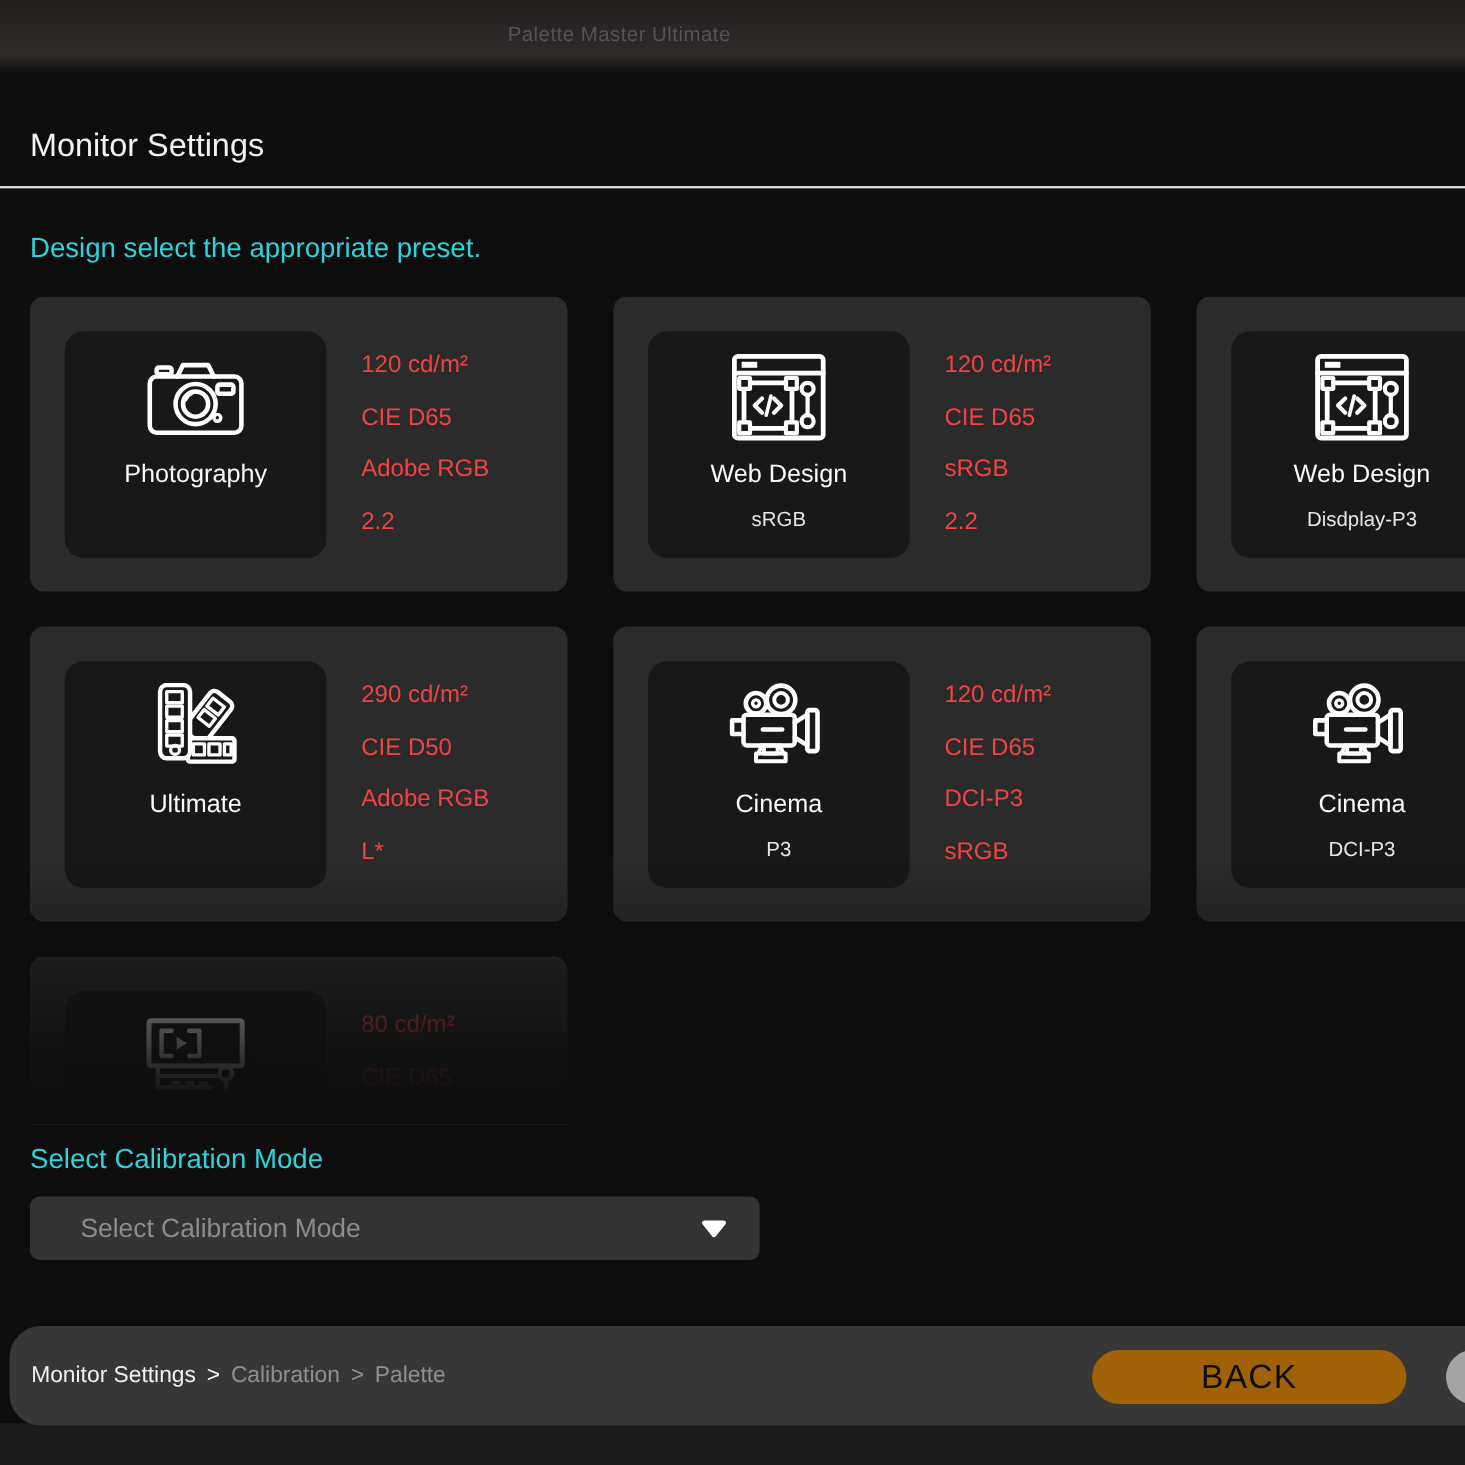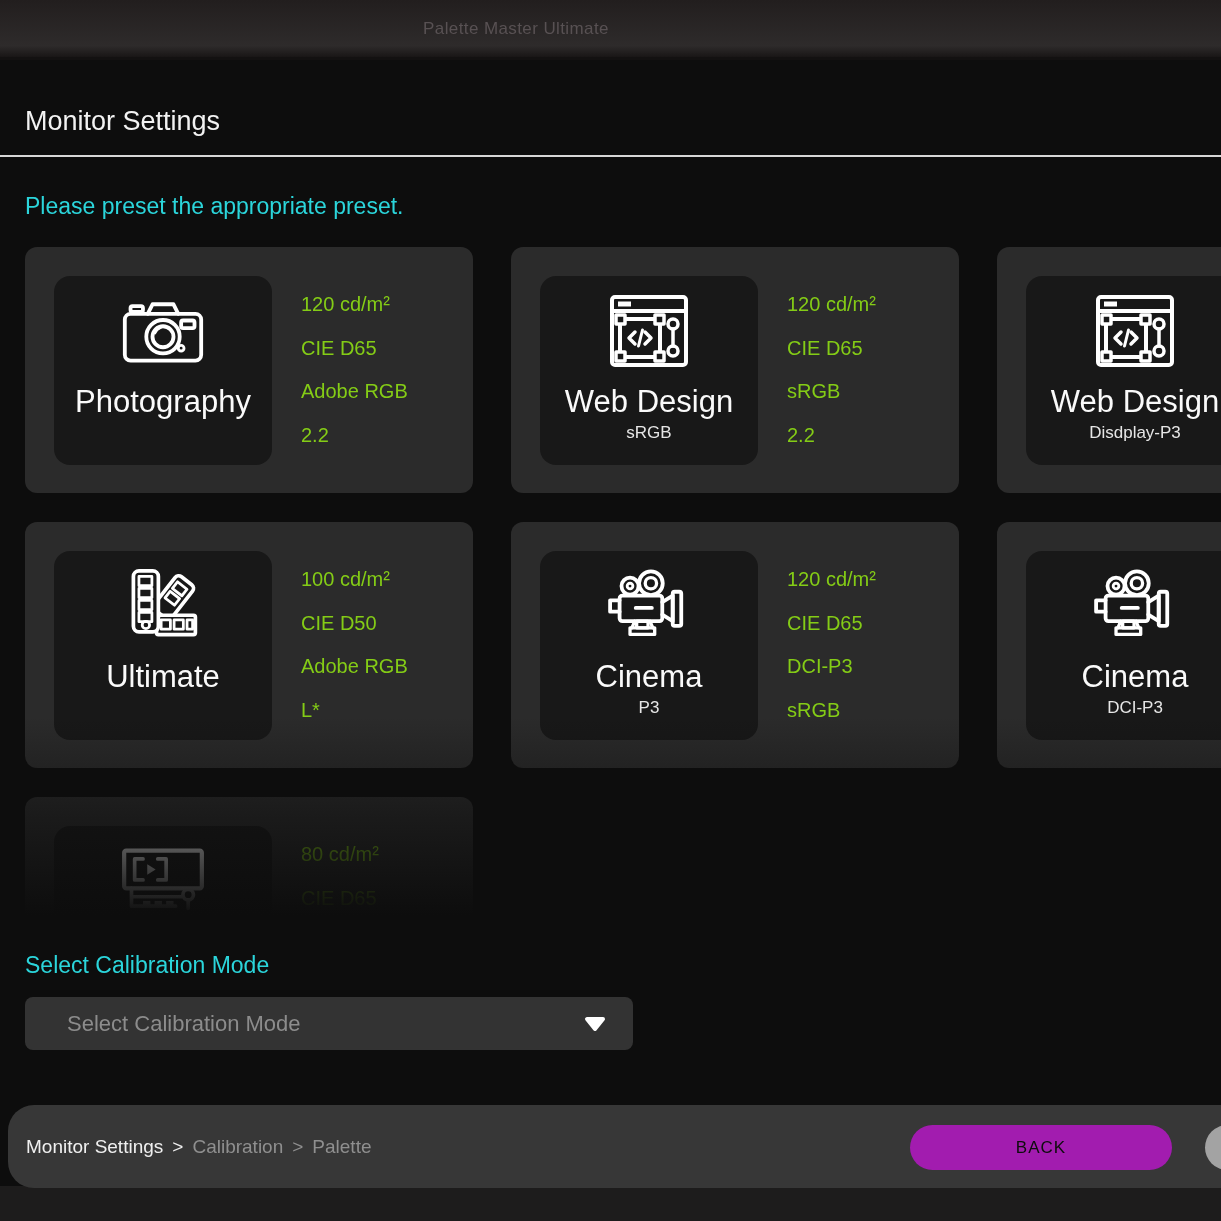--- a/index.html
+++ b/index.html
@@ -40,29 +40,29 @@
   .tile{
     position:absolute;left:29px;top:29px;width:218px;height:189px;
     background:#181818;border-radius:16px;
   }
   .tile-icon{
     position:absolute;left:0;right:0;top:18px;
     display:flex;justify-content:center;
   }
   .tile-title{
     position:absolute;left:0;right:0;top:108px;text-align:center;
-    font-size:31px;color:#fafafa;
+    font-size:21px;color:#fafafa;
   }
   .tile-subtitle{
     position:absolute;left:0;right:0;top:147px;text-align:center;
     font-size:17px;color:#e6e6e6;
   }
   .card-details{
     position:absolute;left:276px;top:36px;
-    font-size:20px;color:#84cc16;line-height:43.5px;white-space:nowrap;
+    font-size:20px;color:#ef4444;line-height:43.5px;white-space:nowrap;
   }
   .fade-overlay{
     position:absolute;left:0;top:470px;width:100%;height:220px;pointer-events:none;
     background:linear-gradient(180deg,rgba(13,13,13,0) 0%,rgba(13,13,13,.55) 45%,#0d0d0d 90%);
   }
   
   .cal-label{
     position:absolute;left:25px;top:952px;
     font-size:23px;color:#2bd5db;
   }
@@ -88,22 +88,22 @@
   }
   .breadcrumb{
     position:absolute;left:18px;top:0;height:100%;
     display:flex;align-items:center;font-size:19px;color:#8f8f8f;
   }
   .bc-item{margin-right:9px;}
   .bc-sep{margin-right:9px;}
   .bc-item.active,.bc-sep.active{color:#f0f0f0;}
   .back-button{
     position:absolute;left:902px;top:20px;width:262px;height:45px;border-radius:23px;
-    background:#a21caf;display:flex;align-items:center;justify-content:center;
-    font-size:17px;letter-spacing:1px;color:#0d0d0d;cursor:pointer;
+    background:#a16207;display:flex;align-items:center;justify-content:center;
+    font-size:28px;letter-spacing:1px;color:#0d0d0d;cursor:pointer;
   }
   .next-partial{
     position:absolute;left:1197px;top:20px;width:72px;height:45px;border-radius:23px;
     background:#a3a3a3;cursor:pointer;
   }
   .sym{position:absolute;width:0;height:0;overflow:hidden;}
 </style>
 </head>
 <body>
 
@@ -193,21 +193,21 @@
 
 <div class="screen">
 
   <div class="titlebar">
     <div class="app-title">Palette Master Ultimate</div>
   </div>
 
   <div class="page-title">Monitor Settings</div>
   <div class="header-divider"></div>
 
-  <div class="instruction">Please preset the appropriate preset.</div>
+  <div class="instruction">Design select the appropriate preset.</div>
 
   <div class="cards-viewport">
     <div class="preset-card" style="left: 25px; top: 0px;">
     <div class="tile">
       <div class="tile-icon">
         <svg width="84" height="74" aria-hidden="true">
               <use href="#camera-icon" width="84" height="74"></use>
             </svg>
       </div>
       <div class="tile-title">Photography</div>
@@ -253,21 +253,21 @@
     <div class="tile">
       <div class="tile-icon">
         <svg width="84" height="74" aria-hidden="true">
               <use href="#swatches-icon" width="84" height="74"></use>
             </svg>
       </div>
       <div class="tile-title">Ultimate</div>
 
     </div>
     <div class="card-details">
-          <div>100 cd/m²</div>
+          <div>290 cd/m²</div>
           <div>CIE D50</div>
           <div>Adobe RGB</div>
           <div>L*</div>
         </div>
   </div>
       <div class="preset-card" style="left: 511px; top: 275px;">
     <div class="tile">
       <div class="tile-icon">
         <svg width="84" height="74" aria-hidden="true">
               <use href="#cinema-icon" width="84" height="74"></use>

